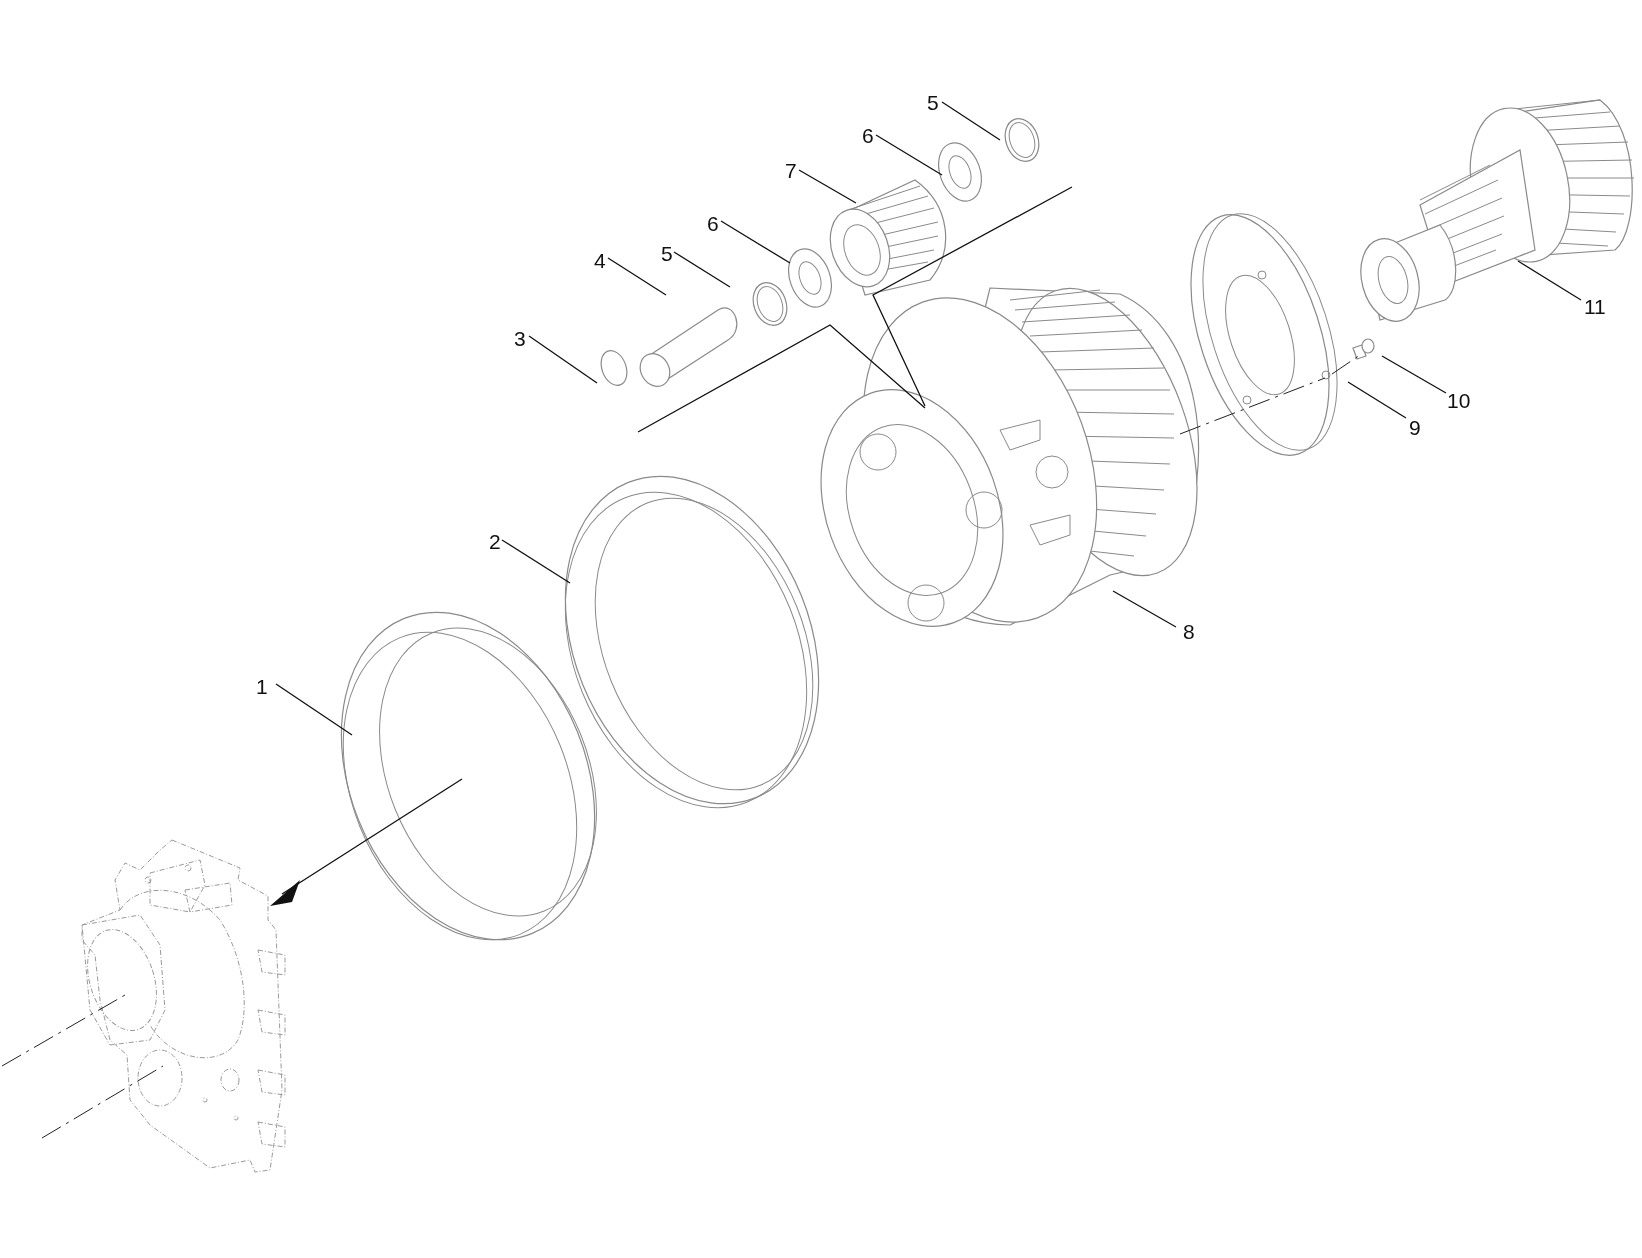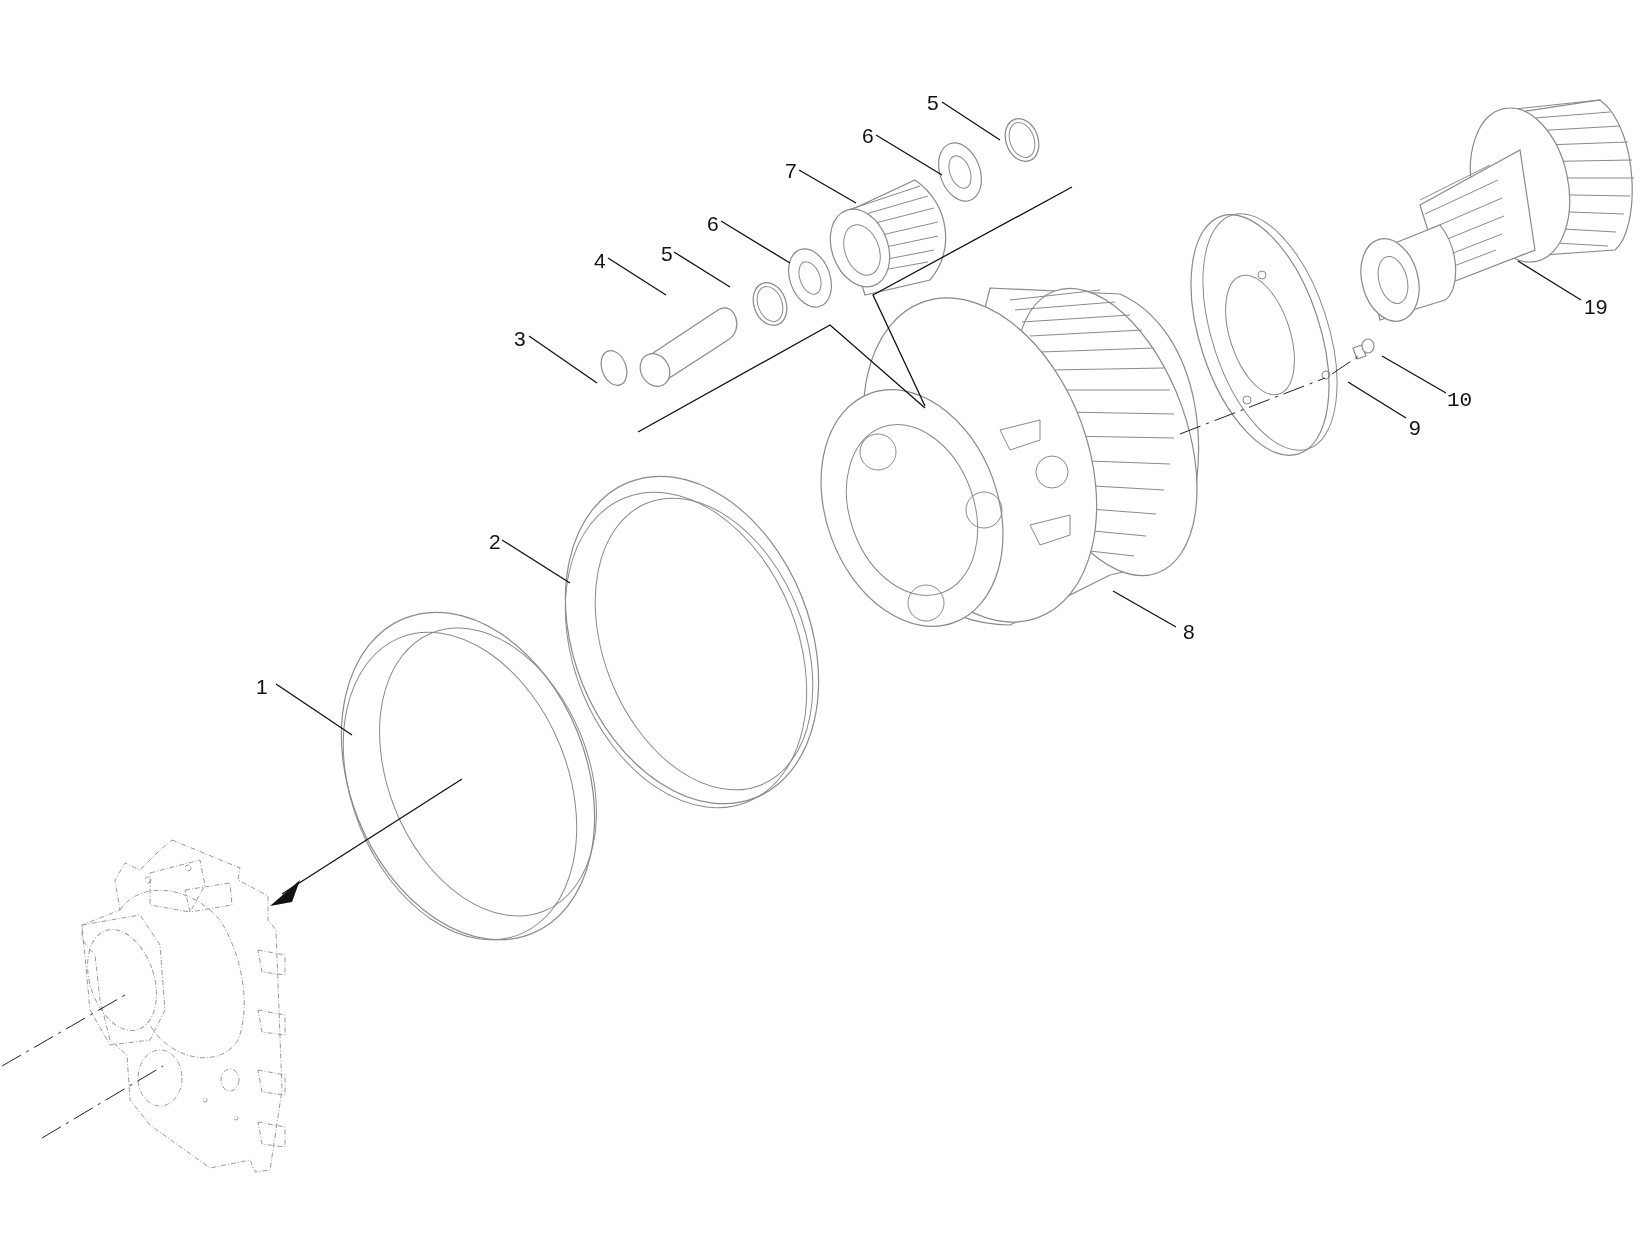--- a/index.html
+++ b/index.html
@@ -168,14 +168,14 @@
 <div class="callout" style="left:489px;top:531px;">2</div>
 <div class="callout" style="left:514px;top:328px;">3</div>
 <div class="callout" style="left:594px;top:250px;">4</div>
 <div class="callout" style="left:661px;top:243px;">5</div>
 <div class="callout" style="left:707px;top:213px;">6</div>
 <div class="callout" style="left:785px;top:160px;">7</div>
 <div class="callout" style="left:862px;top:125px;">6</div>
 <div class="callout" style="left:927px;top:92px;">5</div>
 <div class="callout" style="left:1183px;top:621px;">8</div>
 <div class="callout" style="left:1409px;top:417px;">9</div>
-<div class="callout" style="left:1447px;top:390px;font-family:Liberation Mono, monospace;">10</div>
-<div class="callout" style="left:1584px;top:296px;">19</div>
+<div class="callout" style="left:1447px;top:390px;">10</div>
+<div class="callout" style="left:1584px;top:296px;">11</div>
 
 </body></html>

